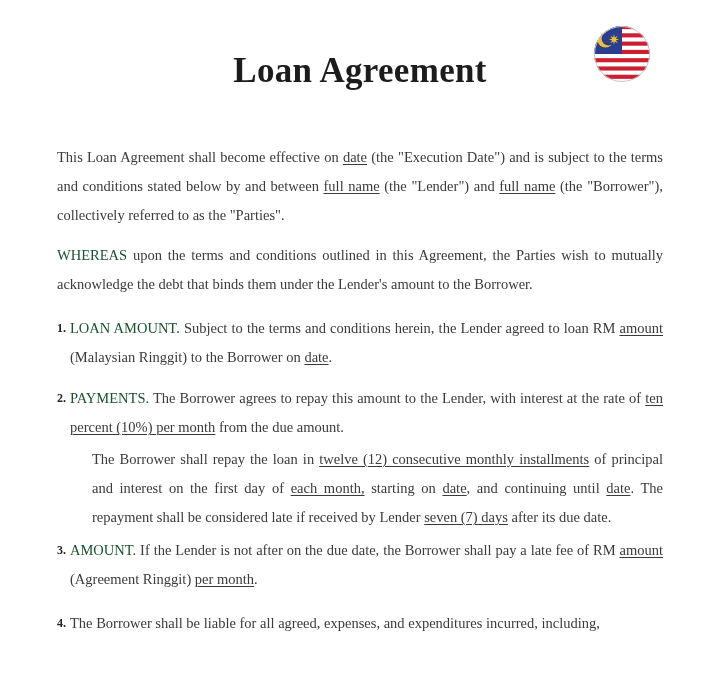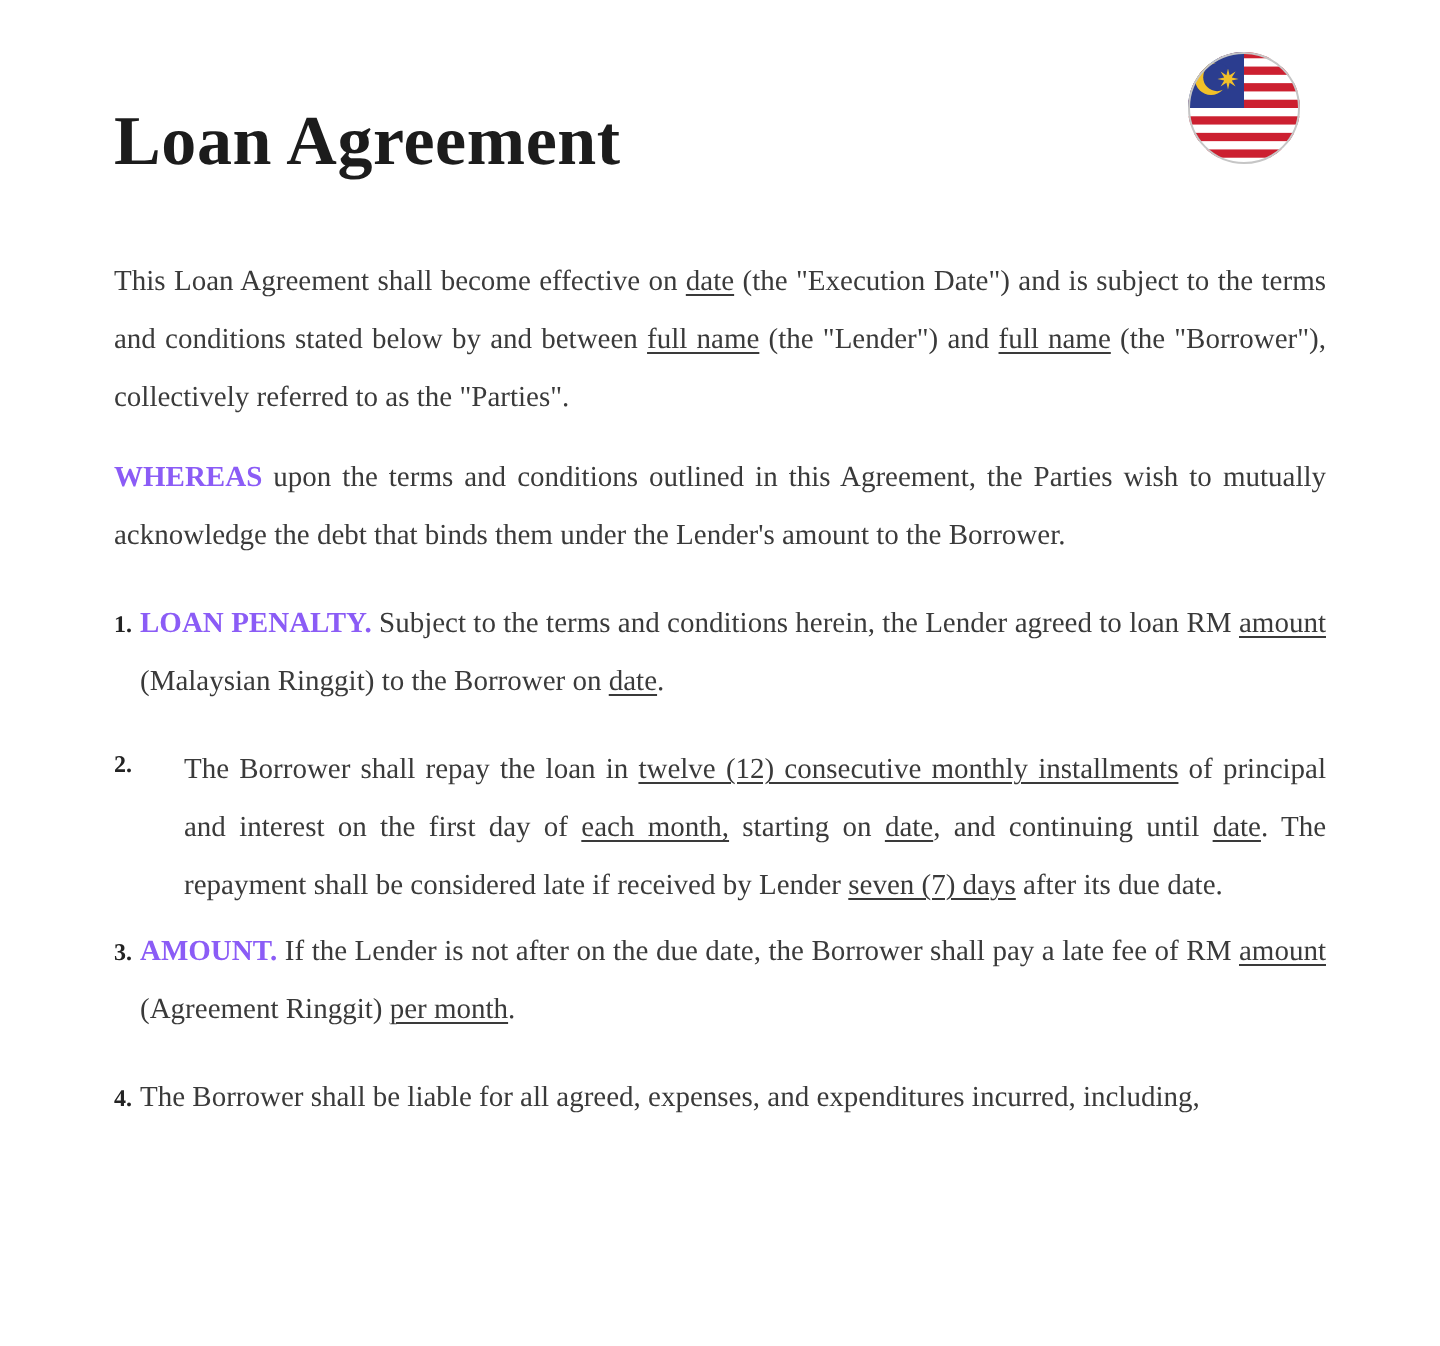--- a/index.html
+++ b/index.html
@@ -13,38 +13,39 @@
     color:#3a3a3a;
   }
   .content { margin:0 57px; width:606px; }
 
   .title {
     padding-top:51px;
     line-height:40px;
     font-size:35px;
     font-weight:700;
     color:#1c1c1c;
+    text-align:center;
     letter-spacing:0.3px;
   }
 
   .flag {
     position:absolute;
     left:593px; top:25px;
     width:58px; height:58px;
   }
 
   p, .body {
     font-size:14.5px;
     line-height:29px;
     text-align:justify;
   }
-  .b-intro   { margin-top:36px; }
+  .b-intro   { margin-top:52px; }
   .b-whereas { margin-top:11px; }
 
-  .kw, .hd { font-weight:700; color:#8b5cf6; }
+  .kw, .hd { font-weight:400; color:#14532d; }
   .u { text-decoration:underline; text-decoration-thickness:1px; text-underline-offset:2px; }
 
   .item { display:flex; }
   .num {
     flex:none; width:13px;
     font-weight:700;
     font-size:12px;
     line-height:29px;
     color:#232323;
   }
@@ -90,27 +91,28 @@
 
     <div class="title">Loan Agreement</div>
 
     <p class="b-intro"><span>This Loan Agreement shall become effective on </span><span class="u">date</span><span> (the "Execution Date") and is subject to the terms and conditions stated below by and between </span><span class="u">full name</span><span> (the "Lender") and </span><span class="u">full name</span><span> (the "Borrower"), collectively referred to as the "Parties".</span></p>
 
     <p class="b-whereas"><span class="kw">WHEREAS</span><span> upon the terms and conditions outlined in this Agreement, the Parties wish to mutually acknowledge the debt that binds them under the Lender's amount to the Borrower.</span></p>
 
     <div class="item it-1">
       <div class="num">1.</div>
       <div class="body">
-        <p><span class="hd">LOAN PENALTY.</span><span> Subject to the terms and conditions herein, the Lender agreed to loan RM </span><span class="u">amount</span><span> (Malaysian Ringgit) to the Borrower on </span><span class="u">date</span><span>.</span></p>
+        <p><span class="hd">LOAN AMOUNT.</span><span> Subject to the terms and conditions herein, the Lender agreed to loan RM </span><span class="u">amount</span><span> (Malaysian Ringgit) to the Borrower on </span><span class="u">date</span><span>.</span></p>
       </div>
     </div>
 
     <div class="item it-2">
       <div class="num">2.</div>
       <div class="body">
+        <p><span class="hd">PAYMENTS.</span><span> The Borrower agrees to repay this amount to the Lender, with interest at the rate of </span><span class="u">ten percent (10%) per month</span><span> from the due amount.</span></p>
         <p class="sub-2"><span>The Borrower shall repay the loan in </span><span class="u">twelve (12) consecutive monthly installments</span><span> of principal and interest on the first day of </span><span class="u">each month,</span><span> starting on </span><span class="u">date</span><span>, and continuing until </span><span class="u">date</span><span>. The repayment shall be considered late if received by Lender </span><span class="u">seven (7) days</span><span> after its due date.</span></p>
       </div>
     </div>
 
     <div class="item it-3">
       <div class="num">3.</div>
       <div class="body">
         <p><span class="hd">AMOUNT.</span><span> If the Lender is not after on the due date, the Borrower shall pay a late fee of RM </span><span class="u">amount</span><span> (Agreement Ringgit) </span><span class="u">per month</span><span>.</span></p>
       </div>
     </div>

